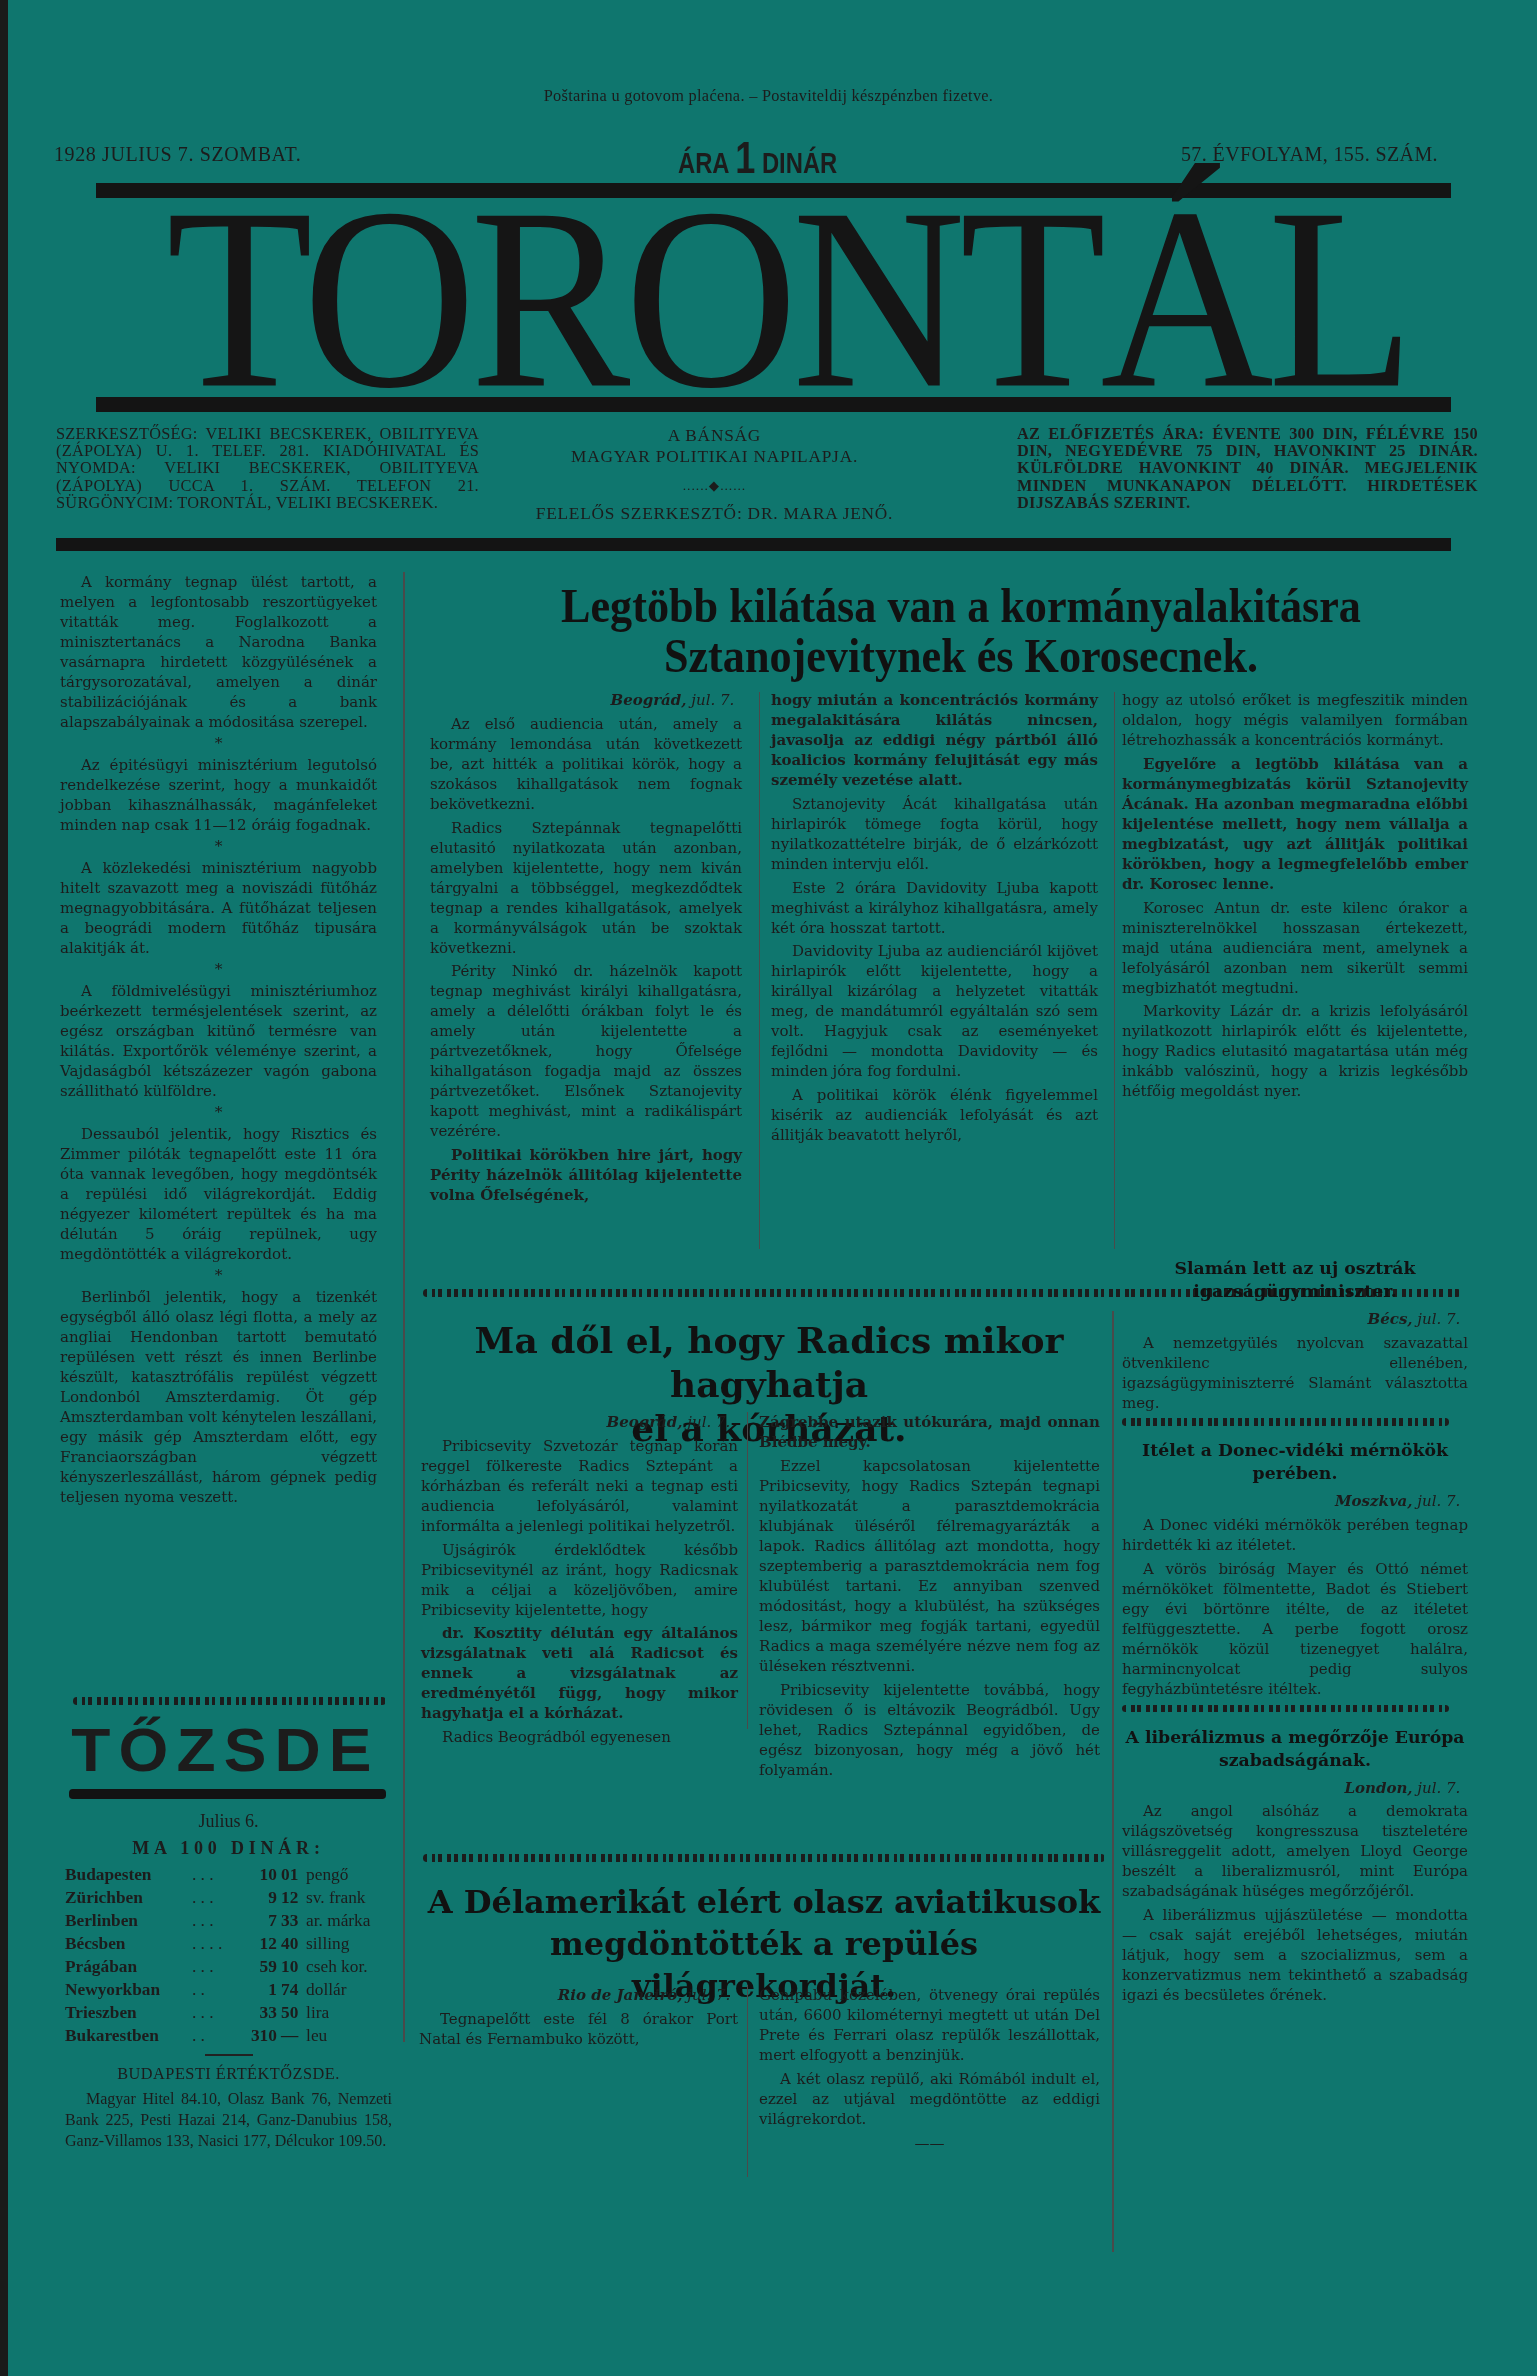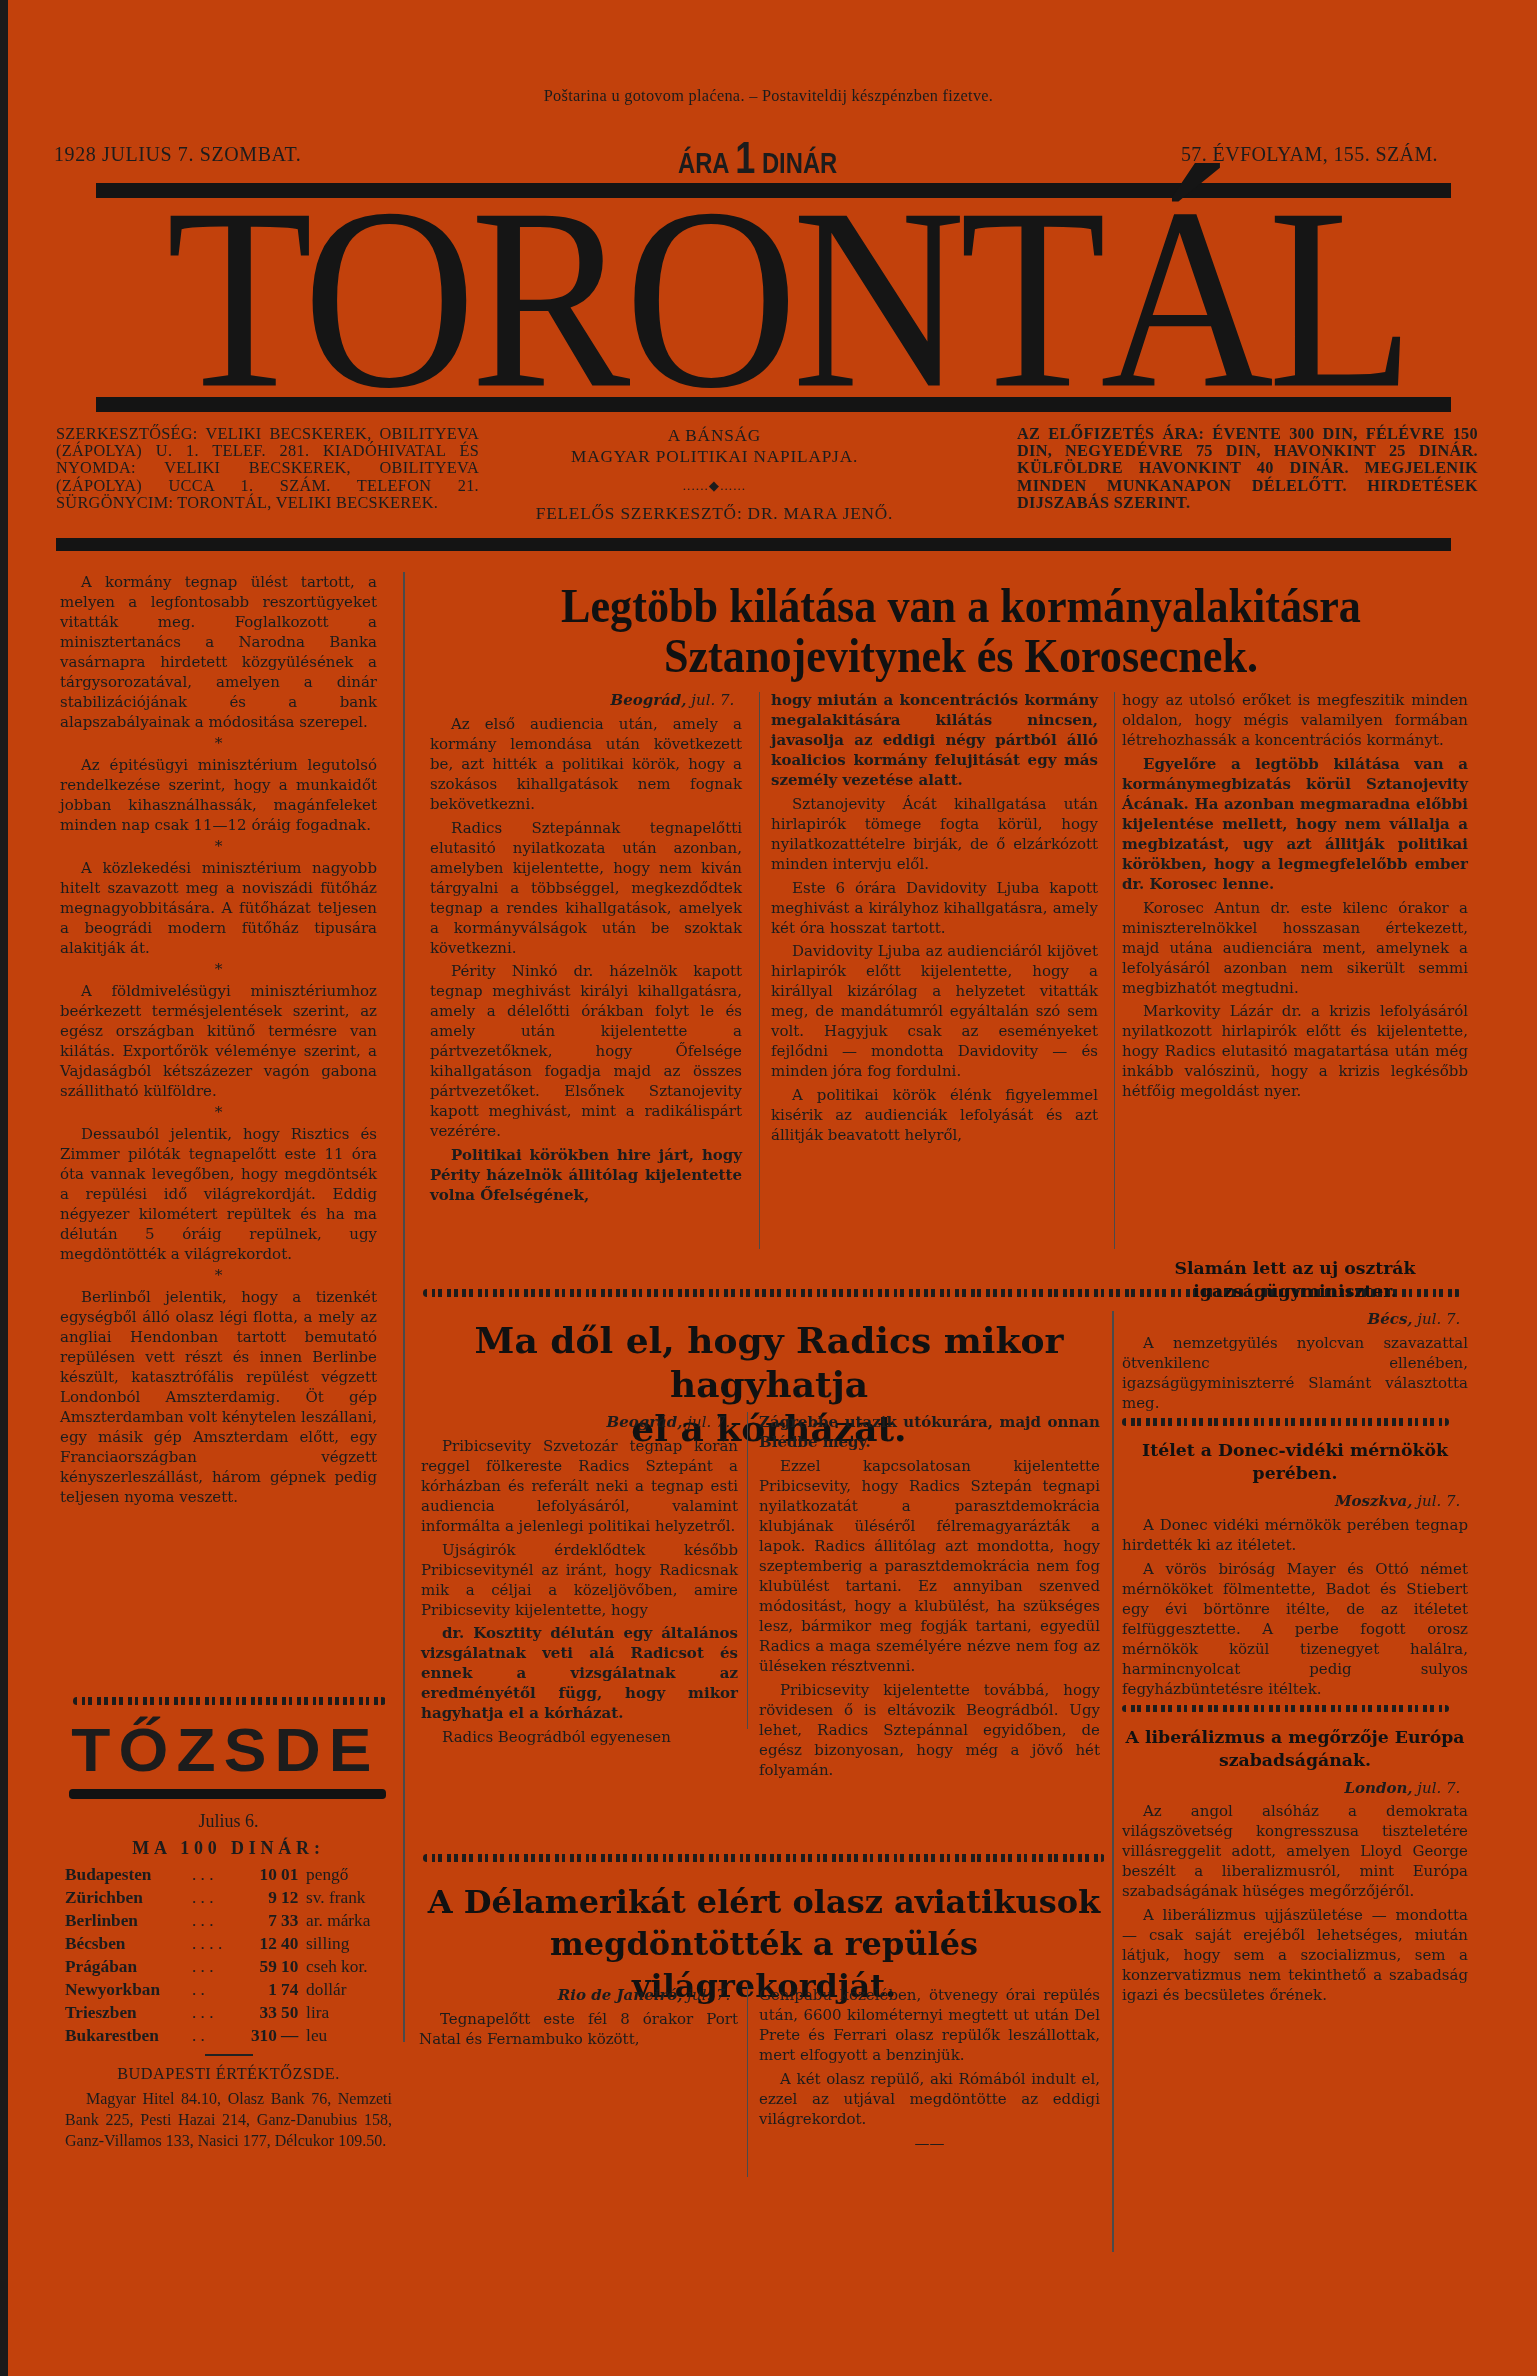--- a/index.html
+++ b/index.html
@@ -1,17 +1,17 @@
 <!DOCTYPE html>
 <html><head>
 <meta charset="utf-8">
 <style>
   html,body{margin:0;padding:0;background:#fdfdfb;}
   body{width:1537px;height:2377px;position:relative;overflow:hidden;font-family:"DejaVu Serif","Liberation Serif",serif;color:#1c1c1c;}
-  .page{position:absolute;left:0;top:0;width:1537px;height:2377px;background:#c2410c;}
+  .page{position:absolute;left:0;top:0;width:1537px;height:2377px;background:#0f766e;}
   .leftedge{position:absolute;left:0;top:0;width:7.7px;height:2377px;background:#1a1a1a;}
   .postal{position:absolute;top:86px;left:0;width:1537px;text-align:center;font-family:"Liberation Serif",serif;font-size:16.3px;letter-spacing:0.3px;}
   .dateline{position:absolute;top:133px;left:54px;width:1403px;height:44px;}
   .dateline .l{position:absolute;left:0;top:9.6px;font-family:"Liberation Serif",serif;font-size:20px;letter-spacing:0.6px;}
   .dateline .c{position:absolute;left:624px;top:0;font-family:"Liberation Sans",sans-serif;font-weight:bold;font-size:29px;transform:scaleX(0.82);transform-origin:left top;}
   .dateline .c .big{font-size:44px;}
   .dateline .r{position:absolute;right:19px;top:9.6px;font-family:"Liberation Serif",serif;font-size:20px;letter-spacing:0.4px;}
   .rule{position:absolute;background:#141414;}
   .mast{position:absolute;top:188px;left:96px;width:1383px;height:221px;text-align:center;font-family:"Liberation Serif",serif;font-size:240px;line-height:221px;letter-spacing:-5.8px;color:#151515;transform:scaleY(1.08);}
   .hdr3{position:absolute;top:423px;left:56px;width:1422px;height:106px;font-family:"Liberation Serif",serif;}
@@ -162,21 +162,21 @@
     <div class="dateloc"><b>Beográd,</b> <span>jul. 7.</span></div>
     <p>Az első audiencia után, amely a kormány lemondása után következett be, azt hitték a politikai körök, hogy a szokásos kihallgatások nem fognak bekövetkezni.</p>
     <p>Radics Sztepánnak tegnapelőtti elutasitó nyilatkozata után azonban, amelyben kijelentette, hogy nem kiván tárgyalni a többséggel, megkezdődtek tegnap a rendes kihallgatások, amelyek a kormányválságok után be szoktak következni.</p>
     <p>Périty Ninkó dr. házelnök kapott tegnap meghivást királyi kihallgatásra, amely a délelőtti órákban folyt le és amely után kijelentette a pártvezetőknek, hogy Őfelsége kihallgatáson fogadja majd az összes pártvezetőket. Elsőnek Sztanojevity kapott meghivást, mint a radikálispárt vezérére.</p>
     <p class="bold">Politikai körökben hire járt, hogy Périty házelnök állitólag kijelentette volna Őfelségének,</p>
   </div>
   <div class="vrule" style="left:759px;top:692px;height:557px;width:1px;"></div>
   <div class="col" style="left:771px;top:690px;width:327px;">
     <p class="bold noind">hogy miután a koncentrációs kormány megalakitására kilátás nincsen, javasolja az eddigi négy pártból álló koalicios kormány felujitását egy más személy vezetése alatt.</p>
     <p>Sztanojevity Ácát kihallgatása után hirlapirók tömege fogta körül, hogy nyilatkozattételre birják, de ő elzárkózott minden intervju elől.</p>
-    <p>Este 6 órára Davidovity Ljuba kapott meghivást a királyhoz kihallgatásra, amely két óra hosszat tartott.</p>
+    <p>Este 2 órára Davidovity Ljuba kapott meghivást a királyhoz kihallgatásra, amely két óra hosszat tartott.</p>
     <p>Davidovity Ljuba az audienciáról kijövet hirlapirók előtt kijelentette, hogy a királlyal kizárólag a helyzetet vitatták meg, de mandátumról egyáltalán szó sem volt. Hagyjuk csak az eseményeket fejlődni — mondotta Davidovity — és minden jóra fog fordulni.</p>
     <p>A politikai körök élénk figyelemmel kisérik az audienciák lefolyását és azt állitják beavatott helyről,</p>
   </div>
   <div class="vrule" style="left:1114px;top:692px;height:557px;width:1px;"></div>
   <div class="col" style="left:1122px;top:690px;width:346px;">
     <p class="noind">hogy az utolsó erőket is megfeszitik minden oldalon, hogy mégis valamilyen formában létrehozhassák a koncentrációs kormányt.</p>
     <p class="bold">Egyelőre a legtöbb kilátása van a kormánymegbizatás körül Sztanojevity Ácának. Ha azonban megmaradna előbbi kijelentése mellett, hogy nem vállalja a megbizatást, ugy azt állitják politikai körökben, hogy a legmegfelelőbb ember dr. Korosec lenne.</p>
     <p>Korosec Antun dr. este kilenc órakor a miniszterelnökkel hosszasan értekezett, majd utána audienciára ment, amelynek a lefolyásáról azonban nem sikerült semmi megbizhatót megtudni.</p>
     <p>Markovity Lázár dr. a krizis lefolyásáról nyilatkozott hirlapirók előtt és kijelentette, hogy Radics elutasitó magatartása után még inkább valószinü, hogy a krizis legkésőbb hétfőig megoldást nyer.</p>
   </div>

